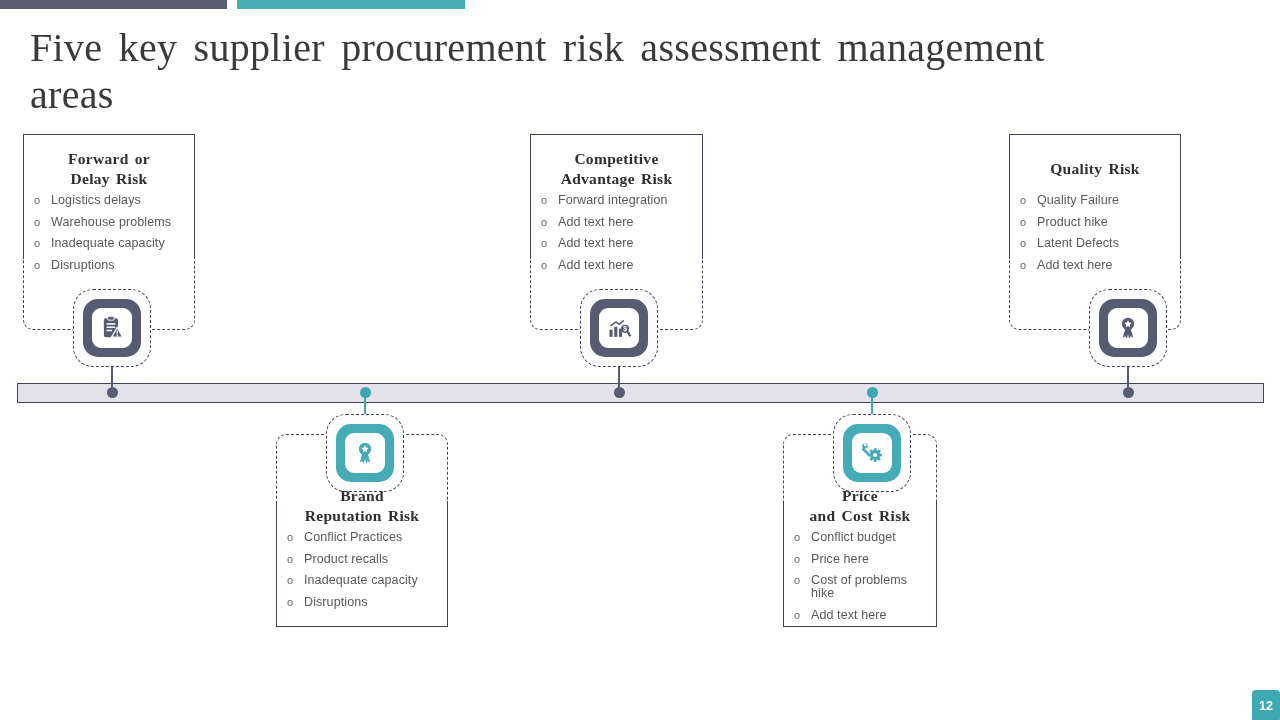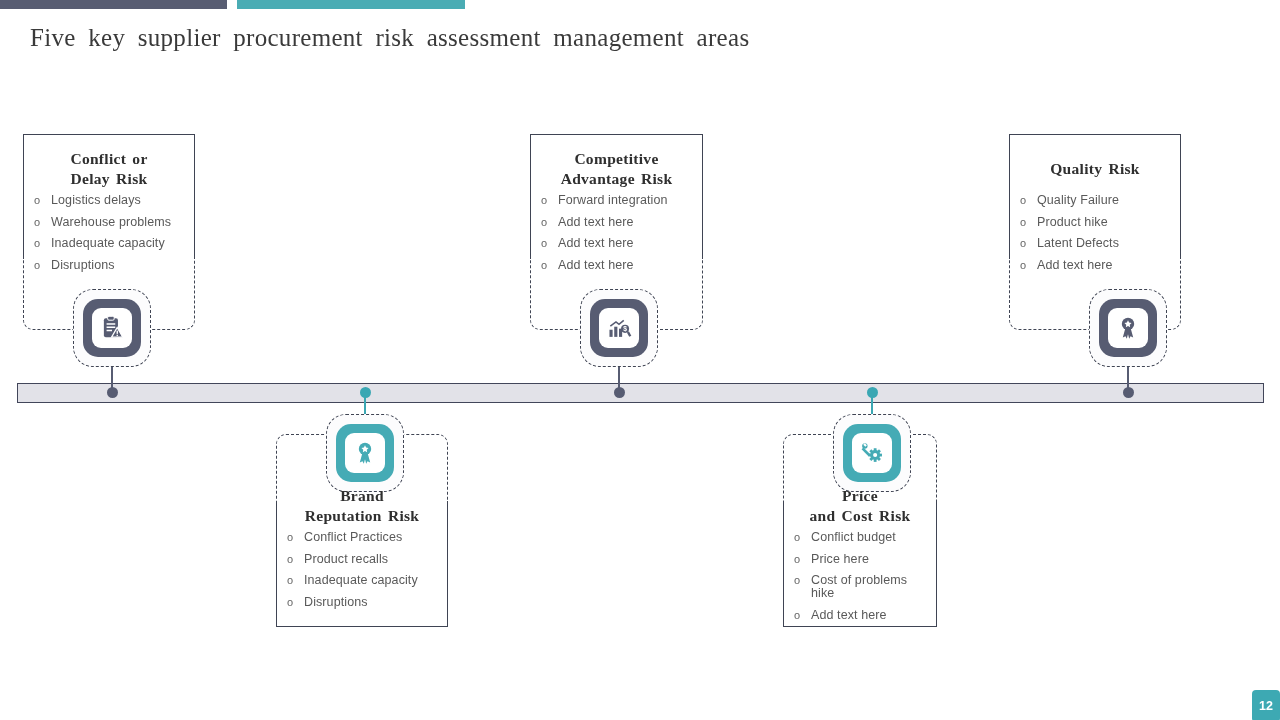--- a/index.html
+++ b/index.html
@@ -2,21 +2,21 @@
 <html><head>
 <meta charset="utf-8">
 <style>
   html,body{margin:0;padding:0;background:#fff;}
   .slide{position:relative;width:1280px;height:720px;background:#ffffff;overflow:hidden;
          font-family:"Liberation Sans",sans-serif;}
   .topbar{position:absolute;top:0;height:9px;}
   .topbar.slate{left:0;width:227px;background:#585d72;}
   .topbar.teal{left:237px;width:228px;background:#4aacb4;}
   .title{position:absolute;left:30px;top:24px;width:1100px;
-         font-family:"Liberation Serif",serif;font-size:25px;font-weight:400;color:#3a3a3a;
+         font-family:"Liberation Serif",serif;font-size:40px;font-weight:400;color:#3a3a3a;
          letter-spacing:.3px;word-spacing:6px;}
   .subtitle{position:absolute;left:31px;top:78px;width:1200px;font-size:11px;color:#a9a9a9;letter-spacing:.2px;}
 
   
   .tbox,.bbox{position:absolute;width:172px;}
   .tbox{top:134px;height:196px;}
   .bbox{top:434px;height:193px;}
   .seg{position:absolute;box-sizing:border-box;left:0;right:0;}
   .tbox .seg.solid{top:0;height:124px;border:1.4px solid #3f4453;border-bottom:none;}
   .tbox .seg.dash{top:124px;bottom:0;border:1.4px dashed #3f4453;border-top:none;border-radius:0 0 10px 10px;}
@@ -81,21 +81,21 @@
   <div class="dot teal" style="left:360px"></div>
   <div class="dot slate" style="left:614px"></div>
   <div class="dot teal" style="left:867px"></div>
   <div class="dot slate" style="left:1123px"></div>
 
   <div class="tbox" style="left:23px">
     <div class="seg solid"></div>
     <div class="seg dash"></div>
     <div class="card-content">
       <div class="card-title">
-        <div>Conflict or</div>
+        <div>Forward or</div>
         <div>Delay Risk</div>
       </div>
       <div class="bullets">
         <div class="bullet">
             <span class="bm">o</span>
             <span class="bt">Logistics delays</span>
           </div>
         <div class="bullet">
             <span class="bm">o</span>
             <span class="bt">Warehouse problems</span>

